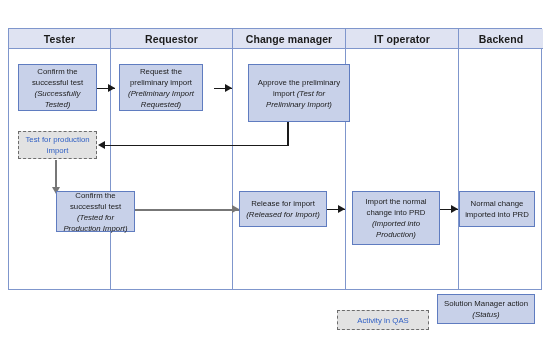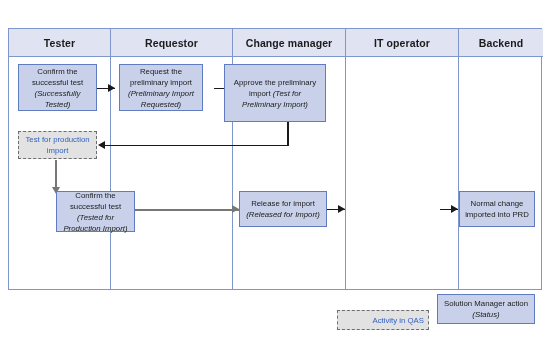--- a/index.html
+++ b/index.html
@@ -29,21 +29,21 @@
   .lane-col {
     position: absolute;
     top: 0; bottom: 0;
     box-sizing: border-box;
     border-right: 1px solid #7f96cc;
   }
   .lane-col.last { border-right: none; }
   .lane-header {
     position: absolute;
     left: 0; right: 0; top: 0;
-    height: 28px;
+    height: 20px;
     box-sizing: border-box;
     background: #dfe3f2;
     border-bottom: 1px solid #7f96cc;
     display: flex;
     align-items: center;
     justify-content: center;
     font-size: 10.5px;
     font-weight: bold;
     color: #1b1b1b;
     letter-spacing: .1px;
@@ -169,21 +169,21 @@
     </span>
   </div>
 
   <div class="node solman" style="left:119px; top:64px; width:84px; height:47px;">
     <span class="txt">
       <span>Request the preliminary import</span>
       <span class="status">(Preliminary Import Requested)</span>
     </span>
   </div>
 
-  <div class="node solman" style="left:224px; top:64px; width:102px; height:58px;">
+  <div class="node solman" style="left:248px; top:64px; width:102px; height:58px;">
     <span class="txt">
       <span>Approve the preliminary import</span>
       <span class="status">(Test for Preliminary Import)</span>
     </span>
   </div>
 
   <div class="node qas" style="left:18px; top:131px; width:79px; height:28px;">
     <span class="txt">
       <span>Test for production import</span>
     </span>
@@ -196,28 +196,34 @@
     </span>
   </div>
 
   <div class="node solman" style="left:239px; top:191px; width:88px; height:36px;">
     <span class="txt">
       <span>Release for import</span>
       <span class="status">(Released for Import)</span>
     </span>
   </div>
 
+  <div class="node solman" style="left:352px; top:191px; width:88px; height:54px;">
+    <span class="txt">
+      <span>Import the normal change into PRD</span>
+      <span class="status">(Imported into Production)</span>
+    </span>
+  </div>
 
   <div class="node solman" style="left:459px; top:191px; width:76px; height:36px;">
     <span class="txt">
       <span>Normal change imported into PRD</span>
     </span>
   </div>
 
-  <div class="legend-item node qas" style="left:337px; top:310px; width:92px; height:20px;text-align:right;">
+  <div class="legend-item node qas" style="left:337px; top:310px; width:92px; height:20px;">
     <span class="txt">
       <span>Activity in QAS</span>
     </span>
   </div>
 
   <div class="legend-item node solman" style="left:437px; top:294px; width:98px; height:30px;">
     <span class="txt">
       <span>Solution Manager action</span>
       <span class="status">(Status)</span>
     </span>

